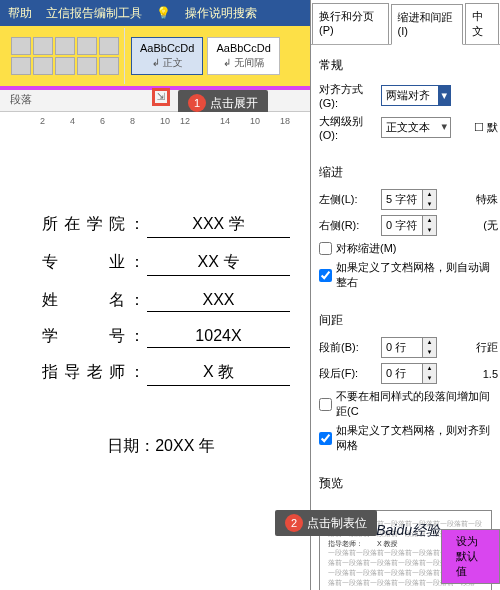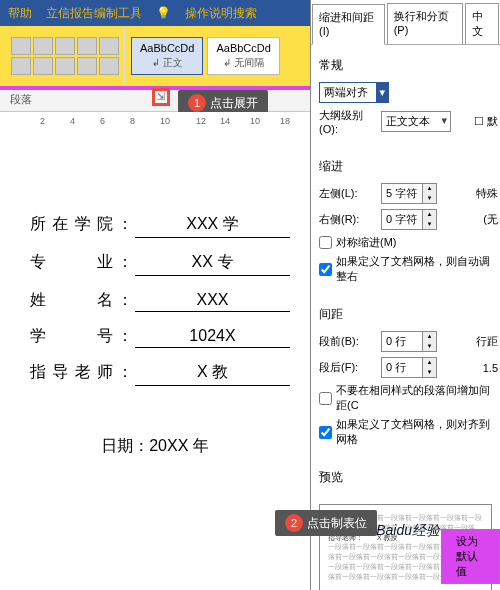--- a/index.html
+++ b/index.html
@@ -1,34 +1,34 @@
 <!DOCTYPE html>
 <html><head>
 <meta charset="utf-8">
 <style>
 *{margin:0;padding:0;box-sizing:border-box;font-family:"Microsoft YaHei",Arial,sans-serif}
 body{width:500px;height:590px;background:#fff;overflow:hidden;position:relative;font-size:12px}
-.topbar{background:#2b579a;height:26px;display:flex;align-items:center;padding:0 8px;color:#eab308}
+.topbar{background:#2b579a;height:26px;display:flex;align-items:center;padding:0 8px;color:#fef9c3}
 .topbar span{margin-right:14px;font-size:12px}
 .bulb{margin-right:4px}
 .ribbon{background:#fde047;height:64px;border-bottom:4px solid #d946ef;display:flex;padding:2px 6px;position:relative}
 .ribbon-col{display:flex;flex-direction:column;align-items:center;justify-content:center;padding:0 4px;border-right:1px solid #ddd}
 .ribbon-col:last-child{border-right:none}
 .icon-btn{width:20px;height:18px;background:#d0d0d0;margin:1px;border:1px solid #aaa}
 .icon-row{display:flex}
 .style-box{border:1px solid #bbb;padding:4px 8px;text-align:center;font-size:11px;background:#fff;margin:2px}
 .style-box.sel{background:#d5e1f2;border-color:#2b579a}
 .style-name{font-size:10px;color:#555;margin-top:2px}
 .section-label{font-size:11px;color:#555;padding:2px 0 4px 10px;background:#f3f3f3;border-bottom:1px solid #c8c8c8}
 .dialog-launcher{position:absolute;left:152px;top:88px;width:18px;height:18px;border:3px solid #e74c3c;font-size:10px;text-align:center;line-height:12px;color:#666;background:#f3f3f3}
 .ruler{height:20px;background:#fff;border-bottom:1px solid #ccc;position:relative;font-size:9px;color:#666}
 .ruler-mark{position:absolute;top:4px}
 .callout{position:absolute;background:#555;color:#fff;padding:4px 10px;border-radius:2px;font-size:12px}
 .callout-num{display:inline-block;width:18px;height:18px;background:#e74c3c;color:#fff;border-radius:50%;text-align:center;line-height:18px;margin-right:4px;font-size:11px}
-.doc-area{position:absolute;left:0;top:130px;width:310px;height:420px;background:#fff;padding:60px 0 0 0}
+.doc-area{position:absolute;left:0;top:130px;width:310px;height:420px;background:#fff;padding:60px 0 0 12px}
 .doc-page{background:#fff;margin:0 20px;padding:10px 0}
 .field-row{display:flex;margin:14px 0;font-size:16px;align-items:baseline}
 .field-label{width:95px;text-align:justify;text-align-last:justify;letter-spacing:2px;padding-left:10px}
 .field-colon{margin:0 2px}
 .field-val{flex:1;border-bottom:1px solid #000;text-align:center;padding-bottom:2px}
 .date-row{margin-top:50px;text-align:center;font-size:16px}
 .panel{position:absolute;right:0;top:0;width:190px;height:590px;background:#fff;border-left:1px solid #888;font-size:12px}
 .panel-tabs{display:flex;border-bottom:1px solid #aaa;background:#fff}
 .ptab{padding:5px 6px;font-size:11px;border:1px solid #999;border-bottom:none;margin:3px 1px 0 1px;background:#fff}
 .ptab.active{background:#fff;border-bottom:1px solid #fff;position:relative;top:1px}
@@ -100,21 +100,21 @@
 <div class="callout" style="left:178px;top:90px">
   <span class="callout-num">1</span><span>点击展开</span>
 </div>
 
 <div class="ruler">
   <span class="ruler-mark" style="left:40px">2</span>
   <span class="ruler-mark" style="left:70px">4</span>
   <span class="ruler-mark" style="left:100px">6</span>
   <span class="ruler-mark" style="left:130px">8</span>
   <span class="ruler-mark" style="left:160px">10</span>
-  <span class="ruler-mark" style="left:196px">12</span>
+  <span class="ruler-mark" style="left:180px">12</span>
   <span class="ruler-mark" style="left:220px">14</span>
   <span class="ruler-mark" style="left:250px">10</span>
   <span class="ruler-mark" style="left:280px">18</span>
 </div>
 
 <div class="doc-area">
   <div class="doc-page">
     <div class="field-row">
       <span class="field-label">所在学院</span>
         <span class="field-colon">：</span>
@@ -139,28 +139,29 @@
       <span class="field-label">指导老师</span>
         <span class="field-colon">：</span>
       <span class="field-val">X 教</span>
     </div>
     <div class="date-row">日期：20XX 年</div>
   </div>
 </div>
 
 <div class="panel">
   <div class="panel-tabs">
+    <div class="ptab">换行和分页(P)</div>
     <div class="ptab active">缩进和间距(I)</div>
-    <div class="ptab">换行和分页(P)</div>
     <div class="ptab">中文</div>
   </div>
 
   <div class="pgroup">
     <div class="pgroup-title">常规</div>
     <div class="prow">
+      <label>对齐方式(G):</label>
       <div class="pselect blue">两端对齐</div>
     </div>
     <div class="prow">
       <label>大纲级别(O):</label>
       <div class="pselect">正文文本</div>
       <span class="extra-label">☐ <span>默</span></span>
     </div>
   </div>
 
   <div class="pgroup">

